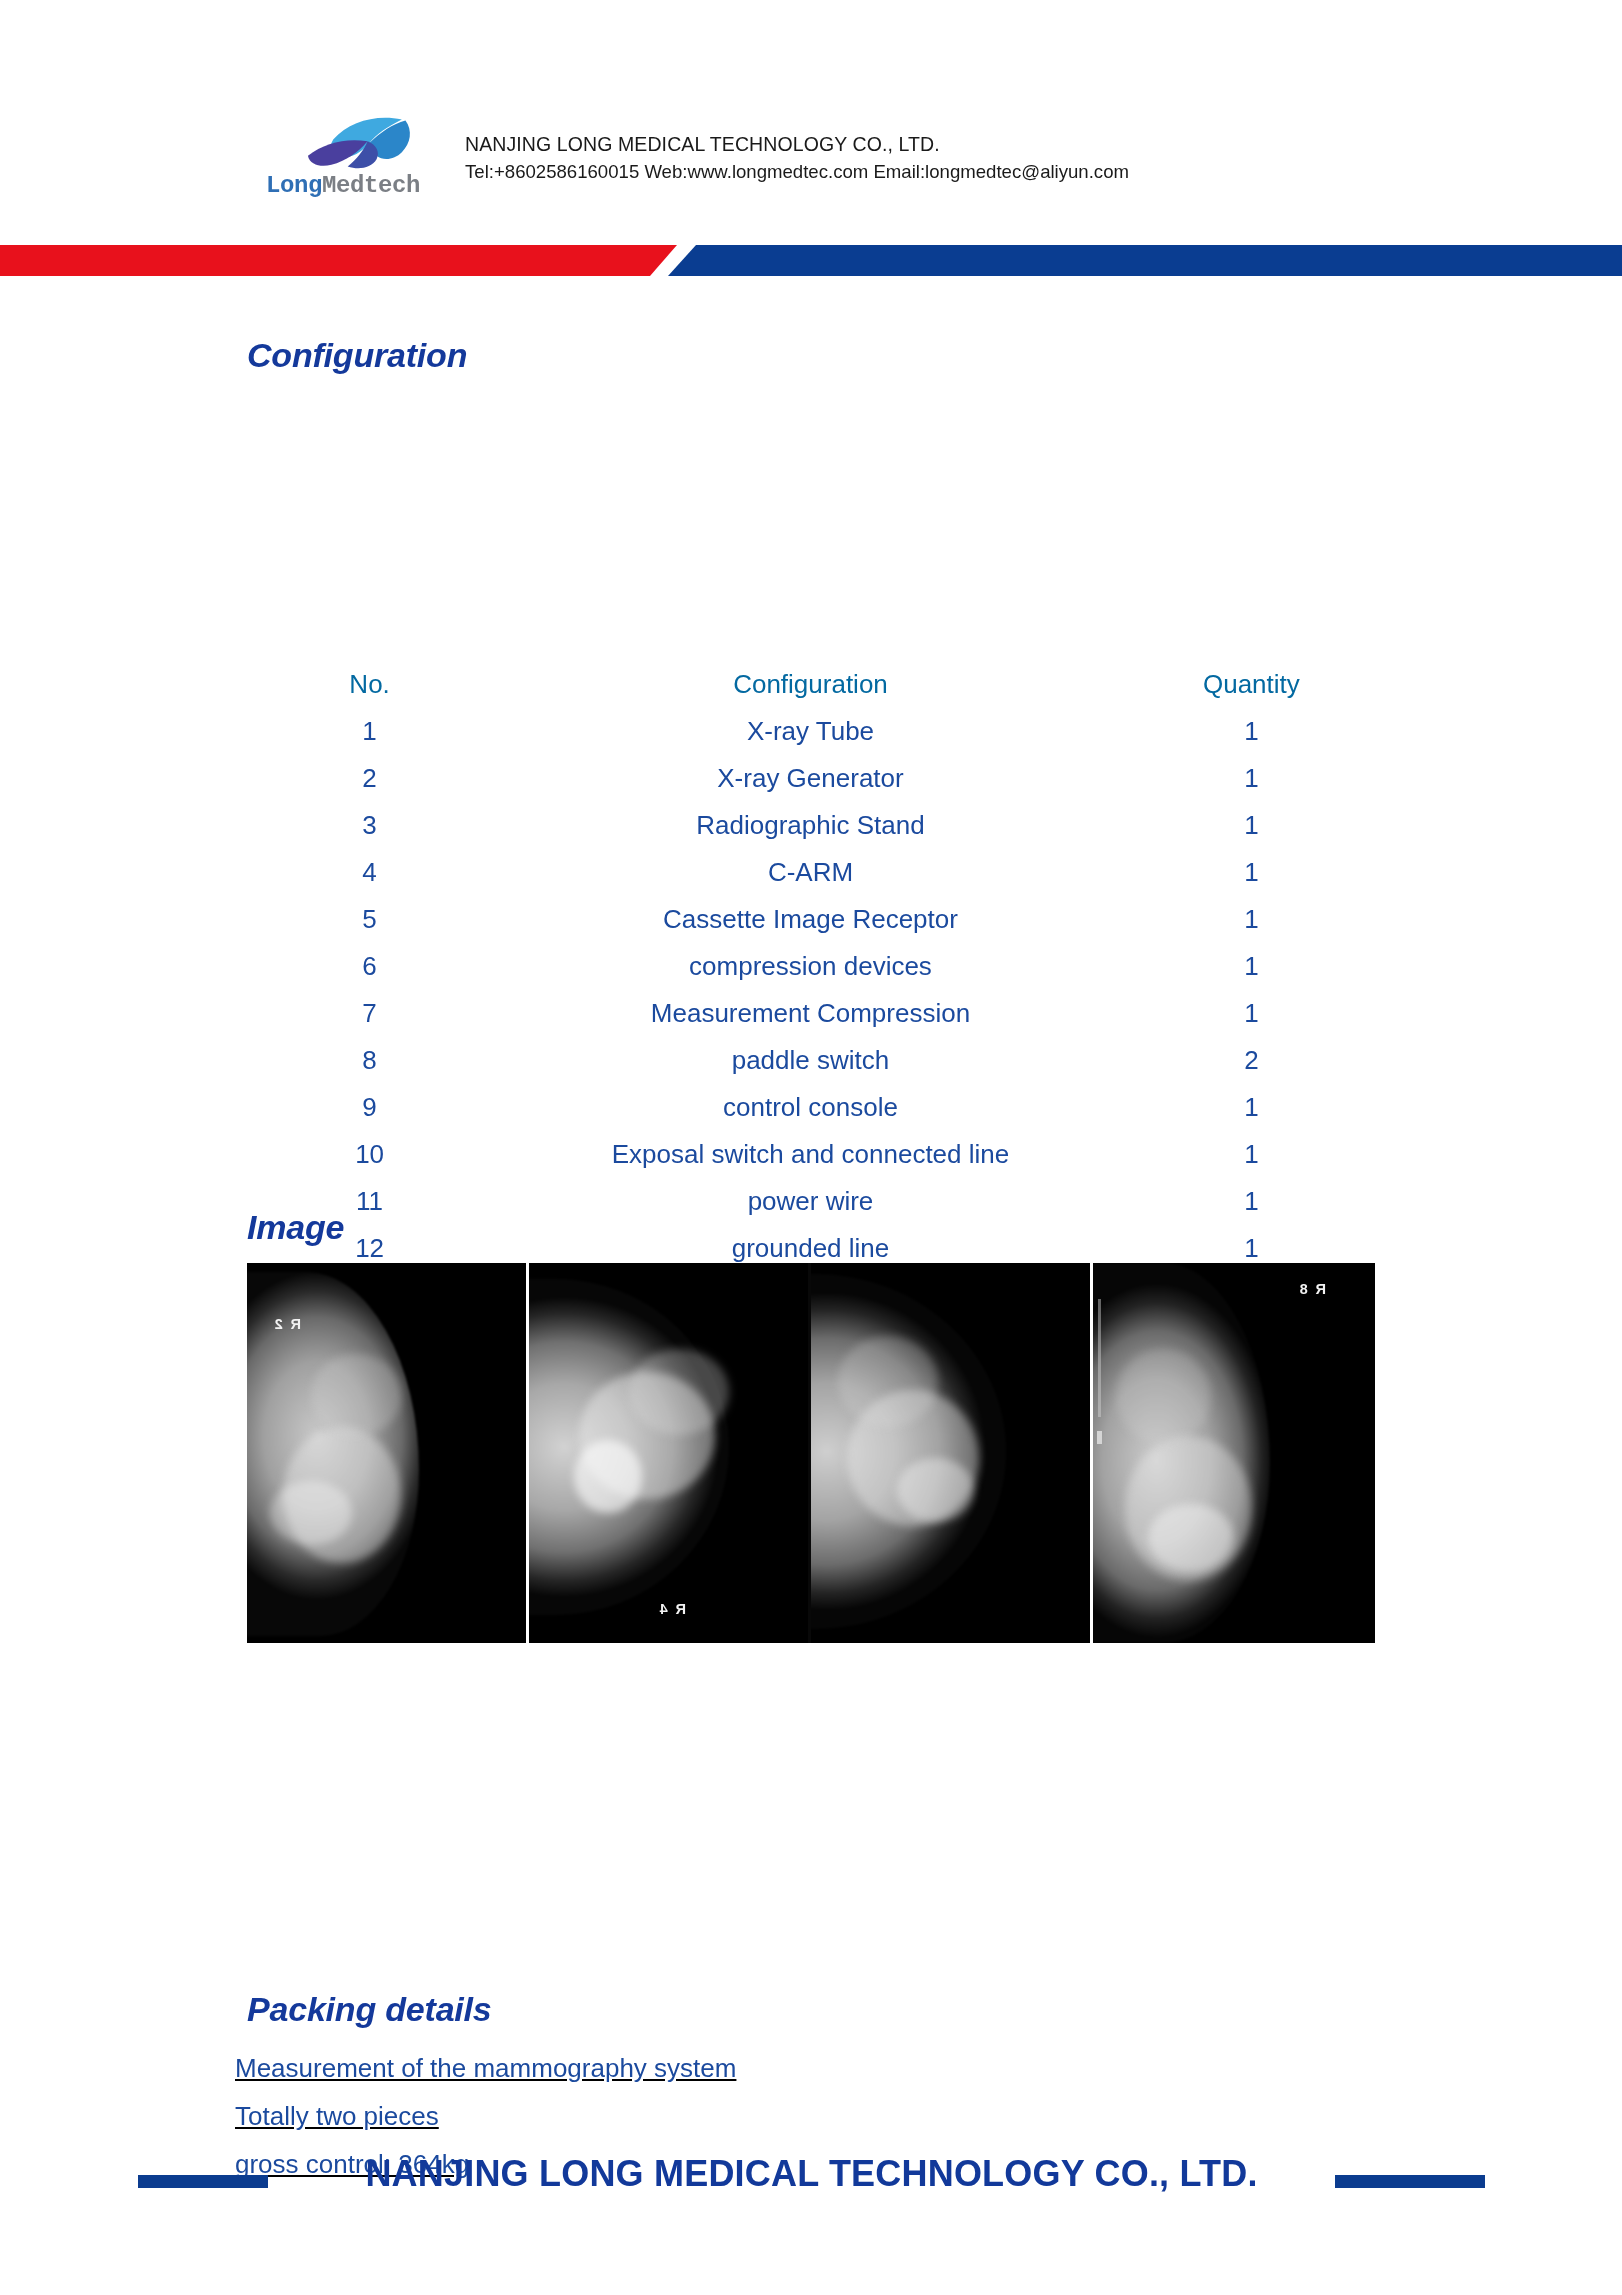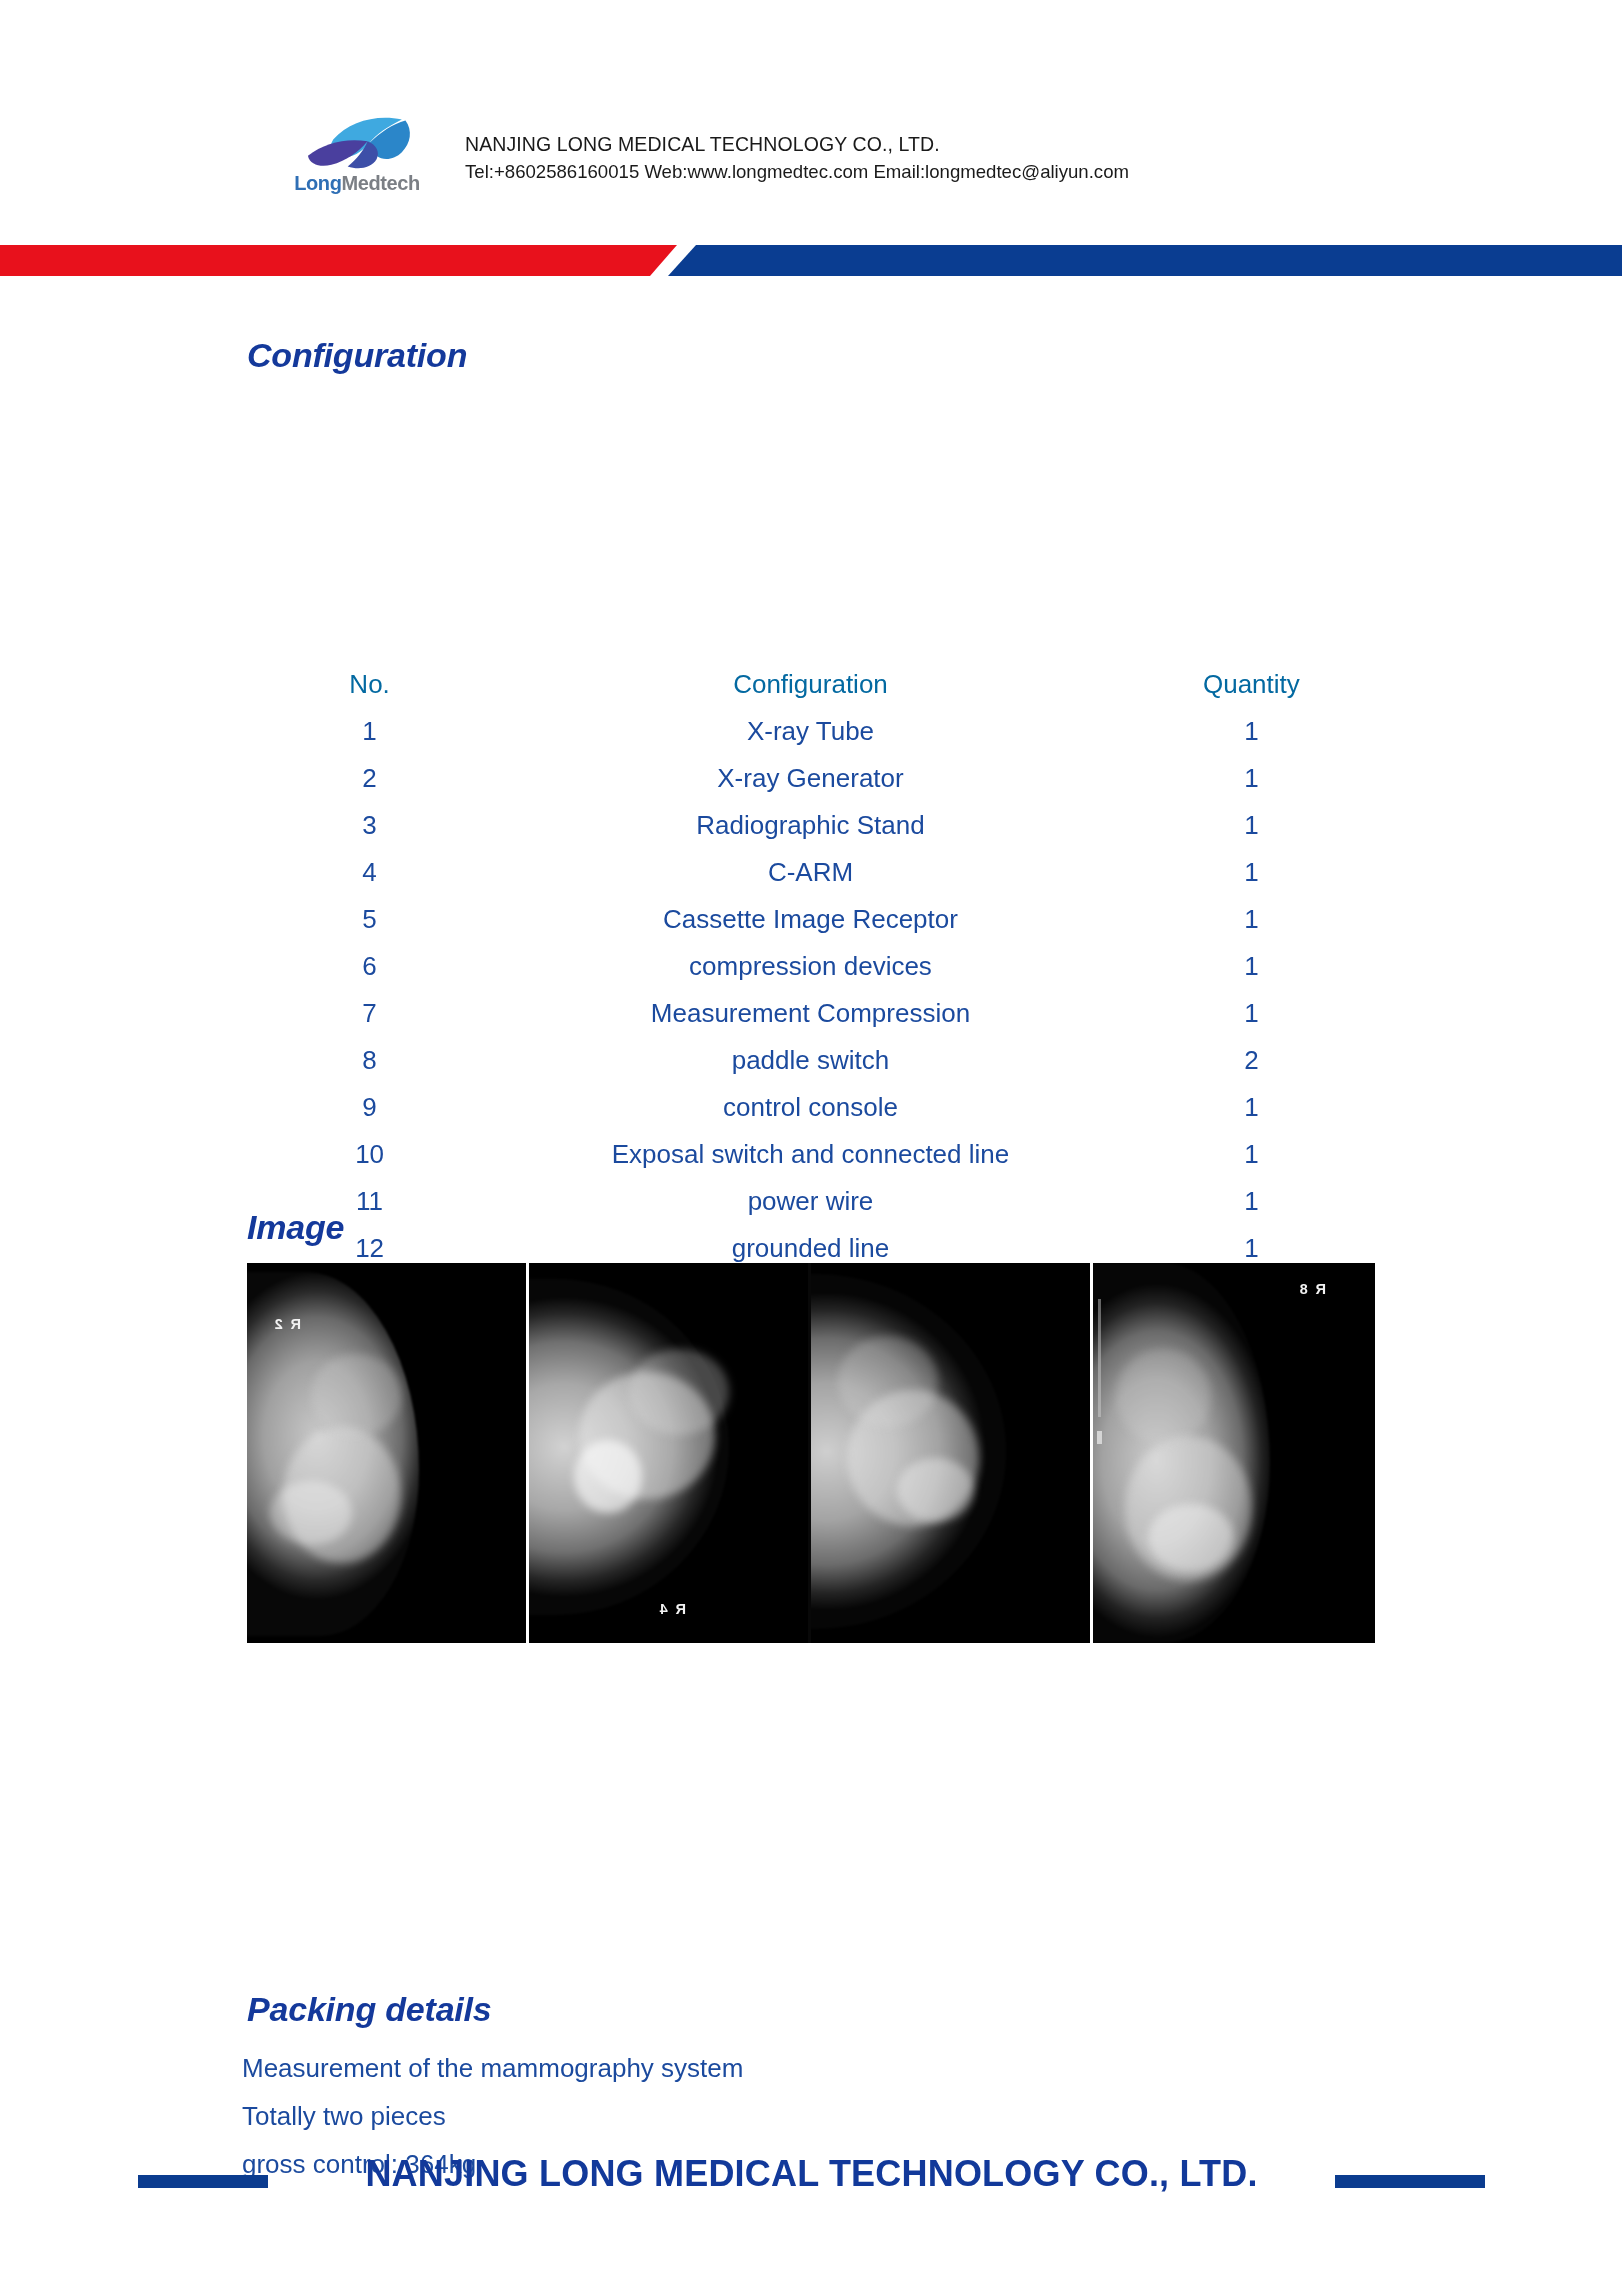--- a/index.html
+++ b/index.html
@@ -34,23 +34,22 @@
     left: 20px;
     top: 0px;
     width: 145px;
     height: 56px;
   }
   .logo-wordmark {
     position: absolute;
     left: 0px;
     top: 56px;
     width: 182px;
-    text-align: center;
-    font-family: Liberation Sans, sans-serif;
-    font-size: 20px;
+    font-family: Liberation Mono, monospace;
+    font-size: 24px;
     font-weight: bold;
     letter-spacing: -0.4px;
     white-space: nowrap;
   }
   .logo-word-long { color: #2f6fb5; }
   .logo-word-medtech { color: #7b7f85; font-weight: 600; }
 
   .company-lines {
     position: absolute;
     left: 465px;
@@ -177,23 +176,24 @@
   }
   .edgebar {
     position: absolute;
     background: #d8d8d8;
     opacity: 0.75;
   }
 
   
   .packing-lines {
     position: absolute;
-    left: 242px;
+    left: 235px;
     top: 1817px;
     width: 818px;
+    text-decoration: underline;
   }
   .packing-lines .pl {
     font-family: "Liberation Sans", sans-serif;
     font-size: 26px;
     line-height: 48px;
     color: #1b4a9e;
     white-space: nowrap;
   }
 
   

